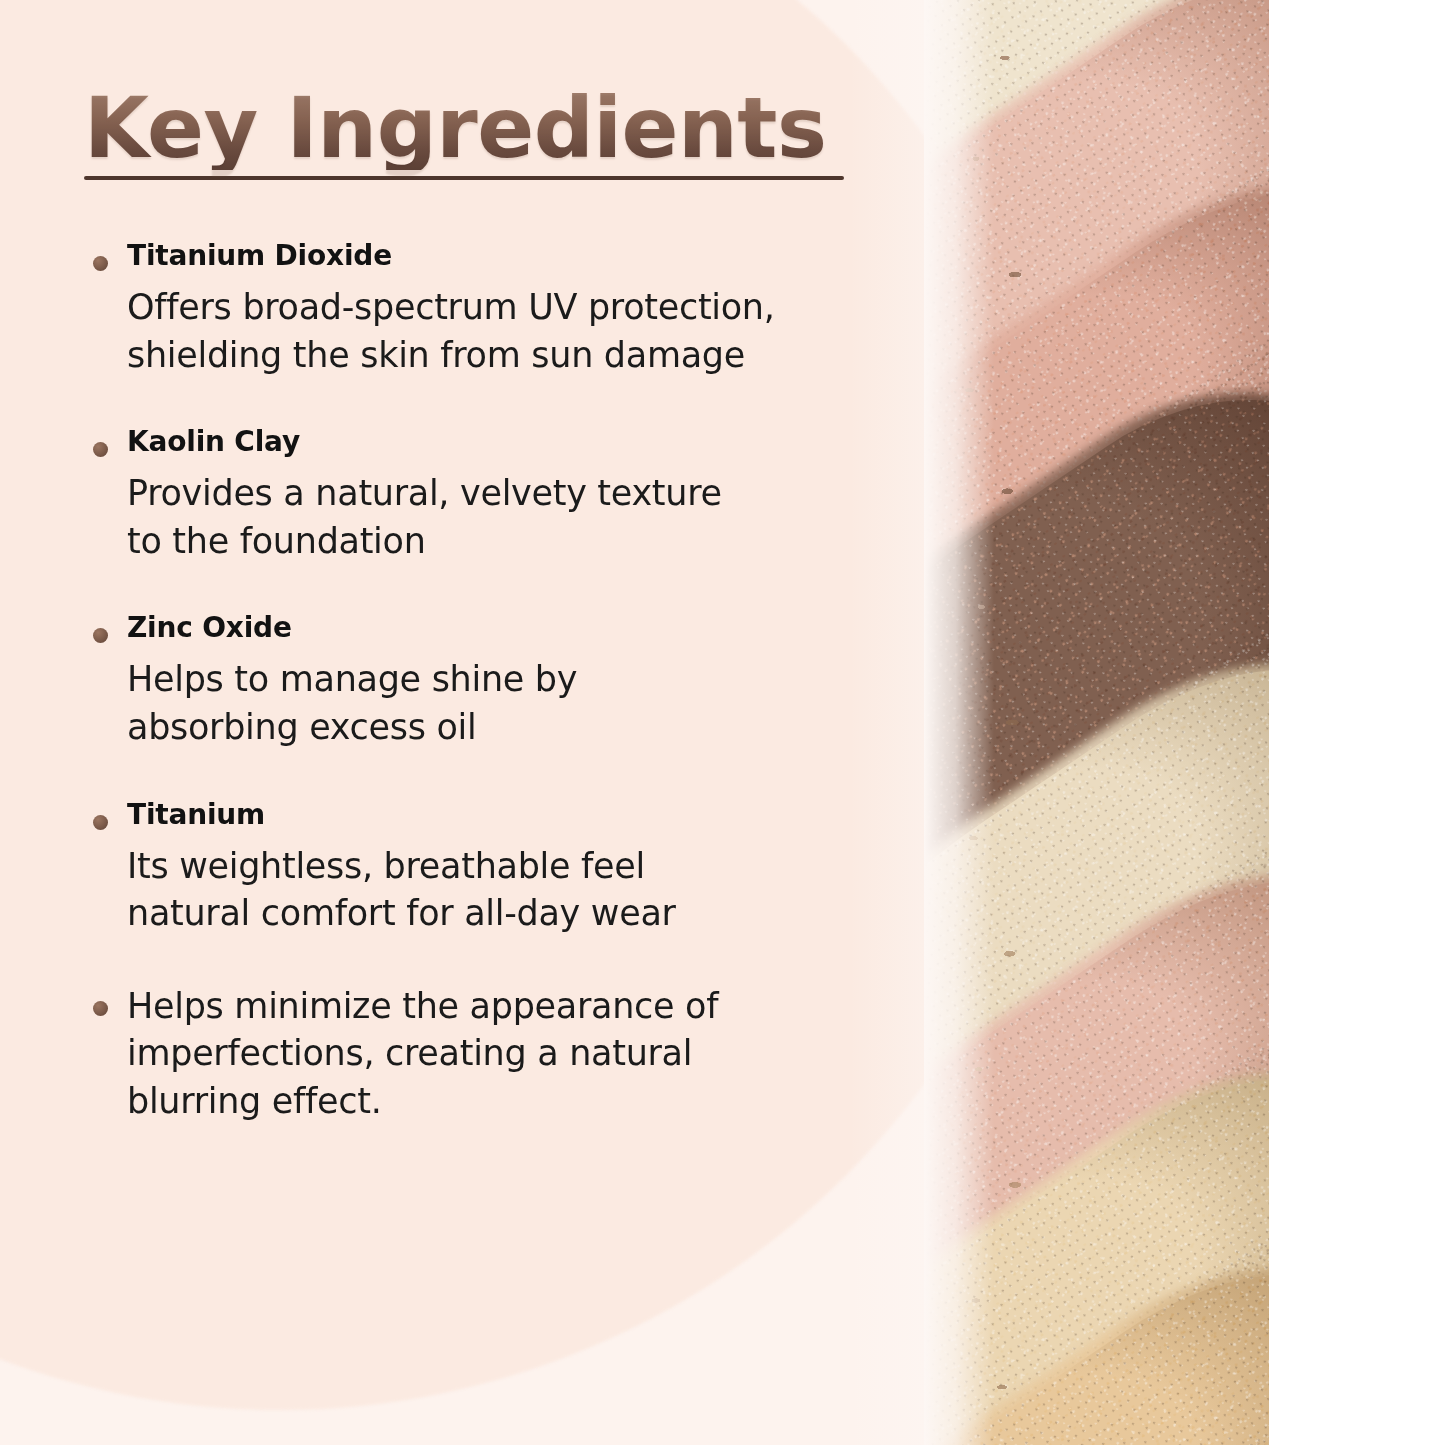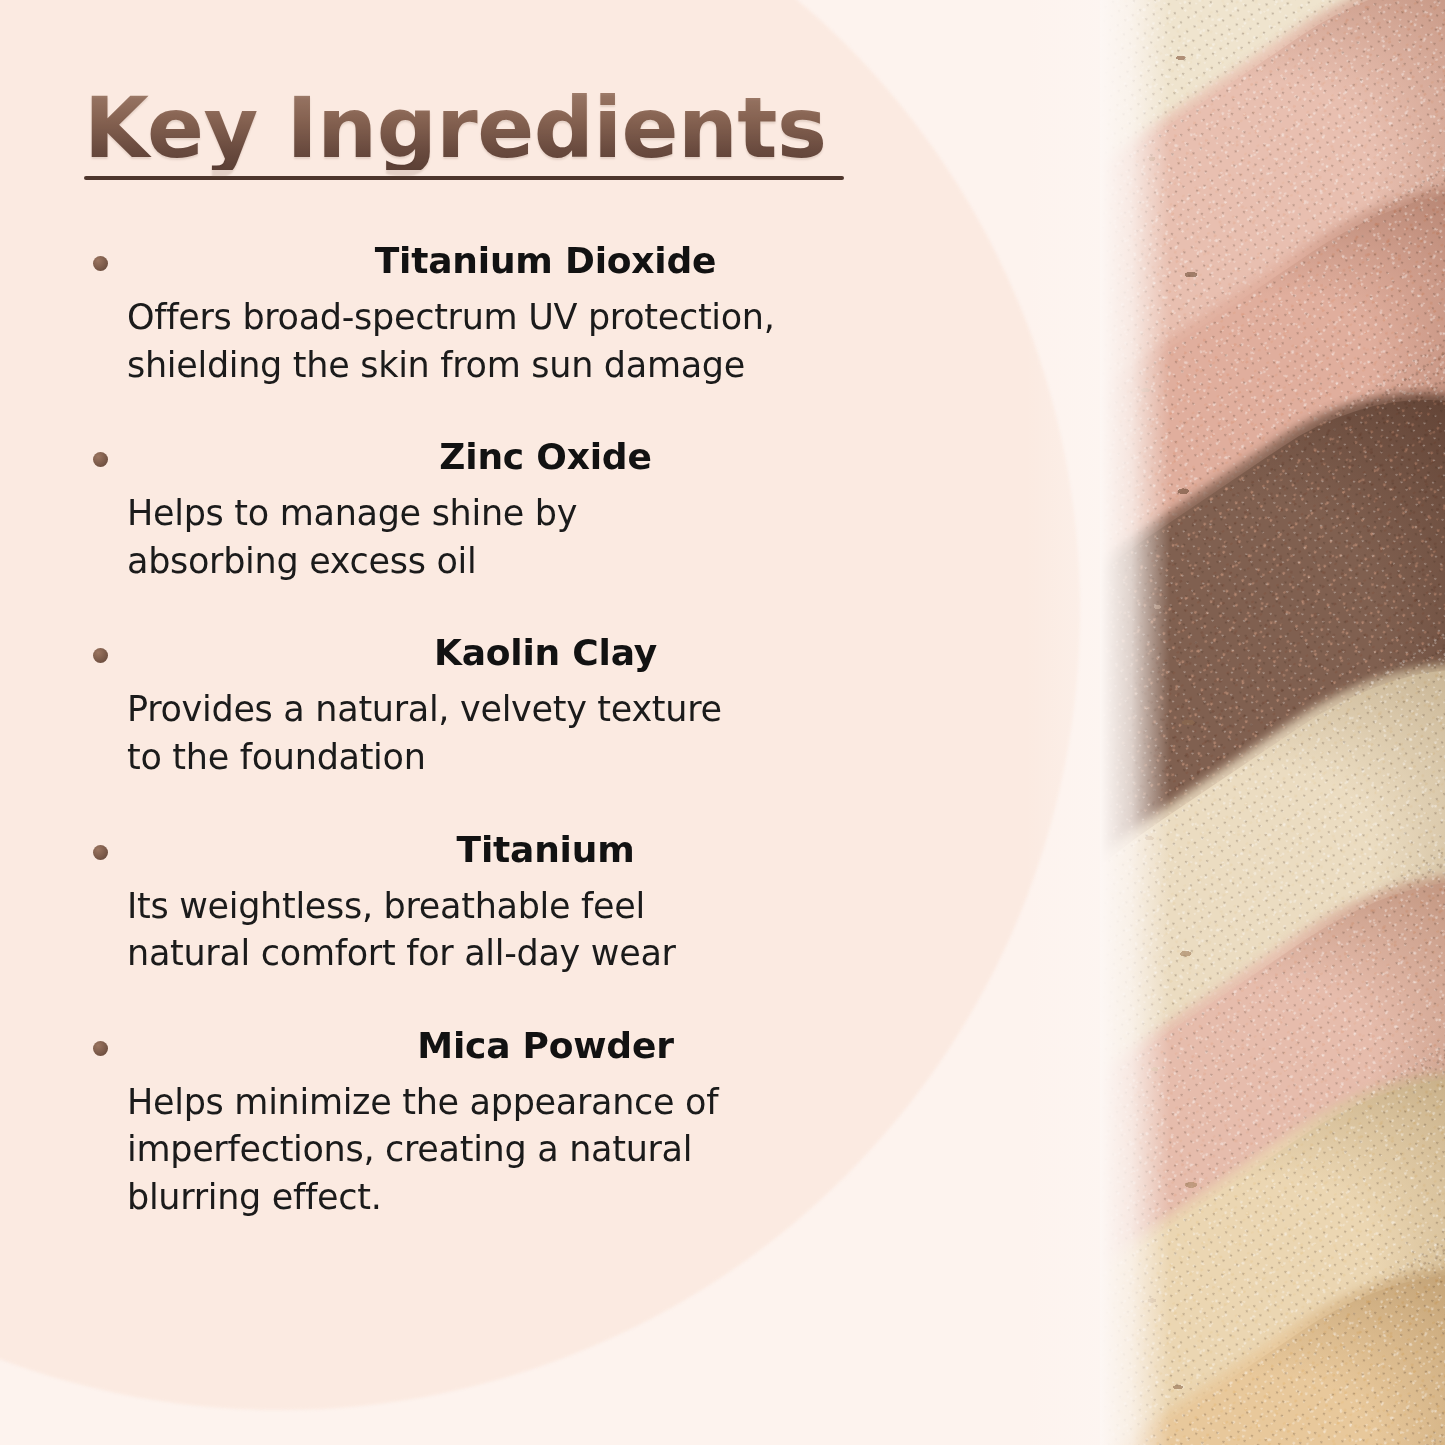--- a/index.html
+++ b/index.html
@@ -4,21 +4,21 @@
 <style>
   html, body {
     margin: 0;
     padding: 0;
     background: #fff;
   }
   * { box-sizing: border-box; }
 
   .page {
     position: relative;
-    width: 1445px;
+    width: 1269px;
     height: 1445px;
     overflow: hidden;
     background: #0ea5e9;
     font-family: "Liberation Sans", sans-serif;
   }
 
   
   .bg-base {
     position: absolute;
     inset: 0;
@@ -183,25 +183,24 @@
     top: 18px;
     width: 15px;
     height: 15px;
     border-radius: 50%;
     background: radial-gradient(circle at 34% 30%, #9b7560 0%, #7b5a49 55%, #5f4336 100%);
   }
   .ing-name {
     display: block;
     font-family: "DejaVu Sans", sans-serif;
     font-weight: 700;
-    font-size: 36px;
+    font-size: 28px;
     line-height: 1.25;
     color: #121212;
     letter-spacing: -0.2px;
-    text-align: center;
   }
   .ing-desc {
     display: block;
     margin-top: 11px;
     font-family: "DejaVu Sans", sans-serif;
     font-weight: 400;
     font-size: 35px;
     line-height: 1.36;
     color: #1b1b1b;
     letter-spacing: -0.3px;
@@ -303,39 +302,38 @@
 
     <ul class="ingredients" id="ingredient-list">
         <li class="ingredient">
           <span class="bullet"></span>
           <span class="ing-name">Titanium Dioxide</span>
           <span class="ing-desc">Offers broad-spectrum UV protection,
 shielding the skin from sun damage</span>
         </li>
         <li class="ingredient">
           <span class="bullet"></span>
+          <span class="ing-name">Kaolin Clay</span>
+          <span class="ing-desc">Provides a natural, velvety texture
+to the foundation</span>
+        </li>
+        <li class="ingredient">
+          <span class="bullet"></span>
           <span class="ing-name">Zinc Oxide</span>
           <span class="ing-desc">Helps to manage shine by
 absorbing excess oil</span>
         </li>
         <li class="ingredient">
           <span class="bullet"></span>
-          <span class="ing-name">Kaolin Clay</span>
-          <span class="ing-desc">Provides a natural, velvety texture
-to the foundation</span>
-        </li>
-        <li class="ingredient">
-          <span class="bullet"></span>
           <span class="ing-name">Titanium</span>
           <span class="ing-desc">Its weightless, breathable feel
 natural comfort for all-day wear</span>
         </li>
         <li class="ingredient">
           <span class="bullet"></span>
-          <span class="ing-name">Mica Powder</span>
           <span class="ing-desc">Helps minimize the appearance of
 imperfections, creating a natural
 blurring effect.</span>
         </li>
       </ul>
 
   </div>
 </div>
 
 </body></html>

